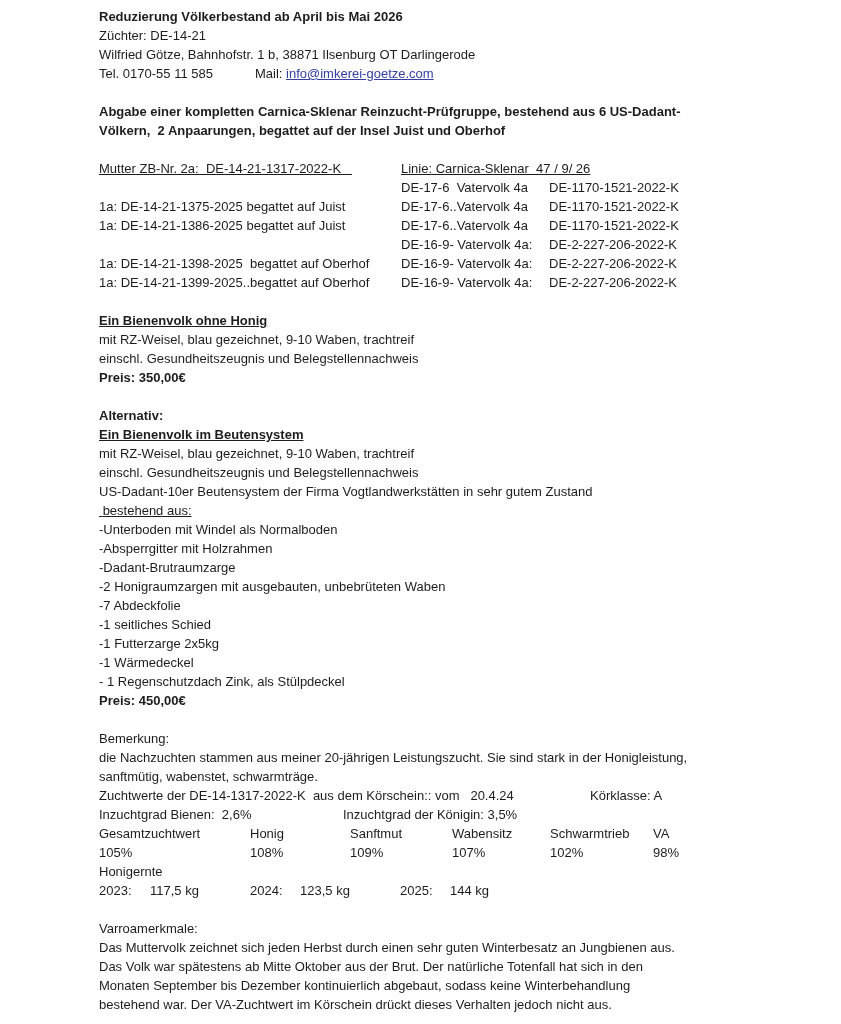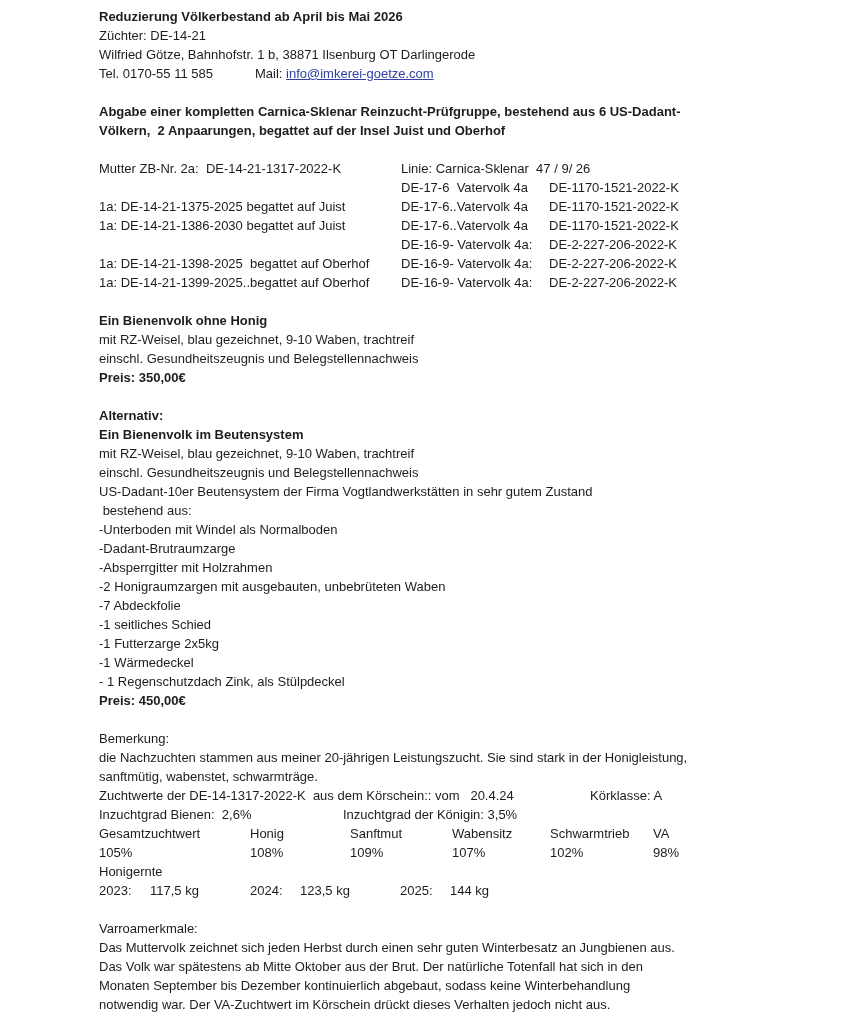--- a/index.html
+++ b/index.html
@@ -9,21 +9,21 @@
     background:#ffffff;
     box-sizing:border-box;
     padding:7px 0 0 99px;
     font-family:"Liberation Sans",sans-serif;
     font-size:13px;line-height:19px;
     color:#1d1d1d;
     overflow:hidden;
   }
   .line{white-space:pre-wrap;height:19px;}
   .b{font-weight:bold;}
-  .u{}
+  .u{text-decoration:underline;}
   .blank{height:19px;}
   .rline{position:relative;height:19px;}
   .abs{position:absolute;top:0;white-space:pre;}
   a.email{color:#3240a4;text-decoration:underline;cursor:pointer;}
 </style>
 </head>
 <body>
 
 <div class="page">
 
@@ -47,21 +47,21 @@
   <div class="rline">
     <span class="abs" style="left:302px">DE-17-6  Vatervolk 4a</span>
     <span class="abs" style="left:450px">DE-1170-1521-2022-K</span>
   </div>
   <div class="rline">
     <span class="abs" style="left:0">1a: DE-14-21-1375-2025 begattet auf Juist</span>
     <span class="abs" style="left:302px">DE-17-6..Vatervolk 4a</span>
     <span class="abs" style="left:450px">DE-1170-1521-2022-K</span>
   </div>
   <div class="rline">
-    <span class="abs" style="left:0">1a: DE-14-21-1386-2030 begattet auf Juist</span>
+    <span class="abs" style="left:0">1a: DE-14-21-1386-2025 begattet auf Juist</span>
     <span class="abs" style="left:302px">DE-17-6..Vatervolk 4a</span>
     <span class="abs" style="left:450px">DE-1170-1521-2022-K</span>
   </div>
   <div class="rline">
     <span class="abs" style="left:302px">DE-16-9- Vatervolk 4a:</span>
     <span class="abs" style="left:450px">DE-2-227-206-2022-K</span>
   </div>
   <div class="rline">
     <span class="abs" style="left:0">1a: DE-14-21-1398-2025  begattet auf Oberhof</span>
     <span class="abs" style="left:302px">DE-16-9- Vatervolk 4a:</span>
@@ -80,22 +80,22 @@
   <div class="line b">Preis: 350,00€</div>
   <div class="blank"></div>
 
   <div class="line b">Alternativ:</div>
   <div class="line b u">Ein Bienenvolk im Beutensystem</div>
   <div class="line">mit RZ-Weisel, blau gezeichnet, 9-10 Waben, trachtreif</div>
   <div class="line">einschl. Gesundheitszeugnis und Belegstellennachweis</div>
   <div class="line">US-Dadant-10er Beutensystem der Firma Vogtlandwerkstätten in sehr gutem Zustand</div>
   <div class="line u"> bestehend aus:</div>
   <div class="line">-Unterboden mit Windel als Normalboden</div>
+  <div class="line">-Absperrgitter mit Holzrahmen</div>
   <div class="line">-Dadant-Brutraumzarge</div>
-  <div class="line">-Absperrgitter mit Holzrahmen</div>
   <div class="line">-2 Honigraumzargen mit ausgebauten, unbebrüteten Waben</div>
   <div class="line">-7 Abdeckfolie</div>
   <div class="line">-1 seitliches Schied</div>
   <div class="line">-1 Futterzarge 2x5kg</div>
   <div class="line">-1 Wärmedeckel</div>
   <div class="line">- 1 Regenschutzdach Zink, als Stülpdeckel</div>
   <div class="line b">Preis: 450,00€</div>
   <div class="blank"></div>
 
   <div class="line">Bemerkung:</div>
@@ -133,15 +133,15 @@
     <span class="abs" style="left:201px">123,5 kg</span>
     <span class="abs" style="left:301px">2025:</span>
     <span class="abs" style="left:351px">144 kg</span>
   </div>
   <div class="blank"></div>
 
   <div class="line">Varroamerkmale:</div>
   <div class="line">Das Muttervolk zeichnet sich jeden Herbst durch einen sehr guten Winterbesatz an Jungbienen aus.</div>
   <div class="line">Das Volk war spätestens ab Mitte Oktober aus der Brut. Der natürliche Totenfall hat sich in den</div>
   <div class="line">Monaten September bis Dezember kontinuierlich abgebaut, sodass keine Winterbehandlung</div>
-  <div class="line">notwendig war. Der VA-Zuchtwert im Körschein drückt dieses Verhalten jedoch nicht aus.</div>
+  <div class="line">bestehend war. Der VA-Zuchtwert im Körschein drückt dieses Verhalten jedoch nicht aus.</div>
 
 </div>
 
 </body></html>

